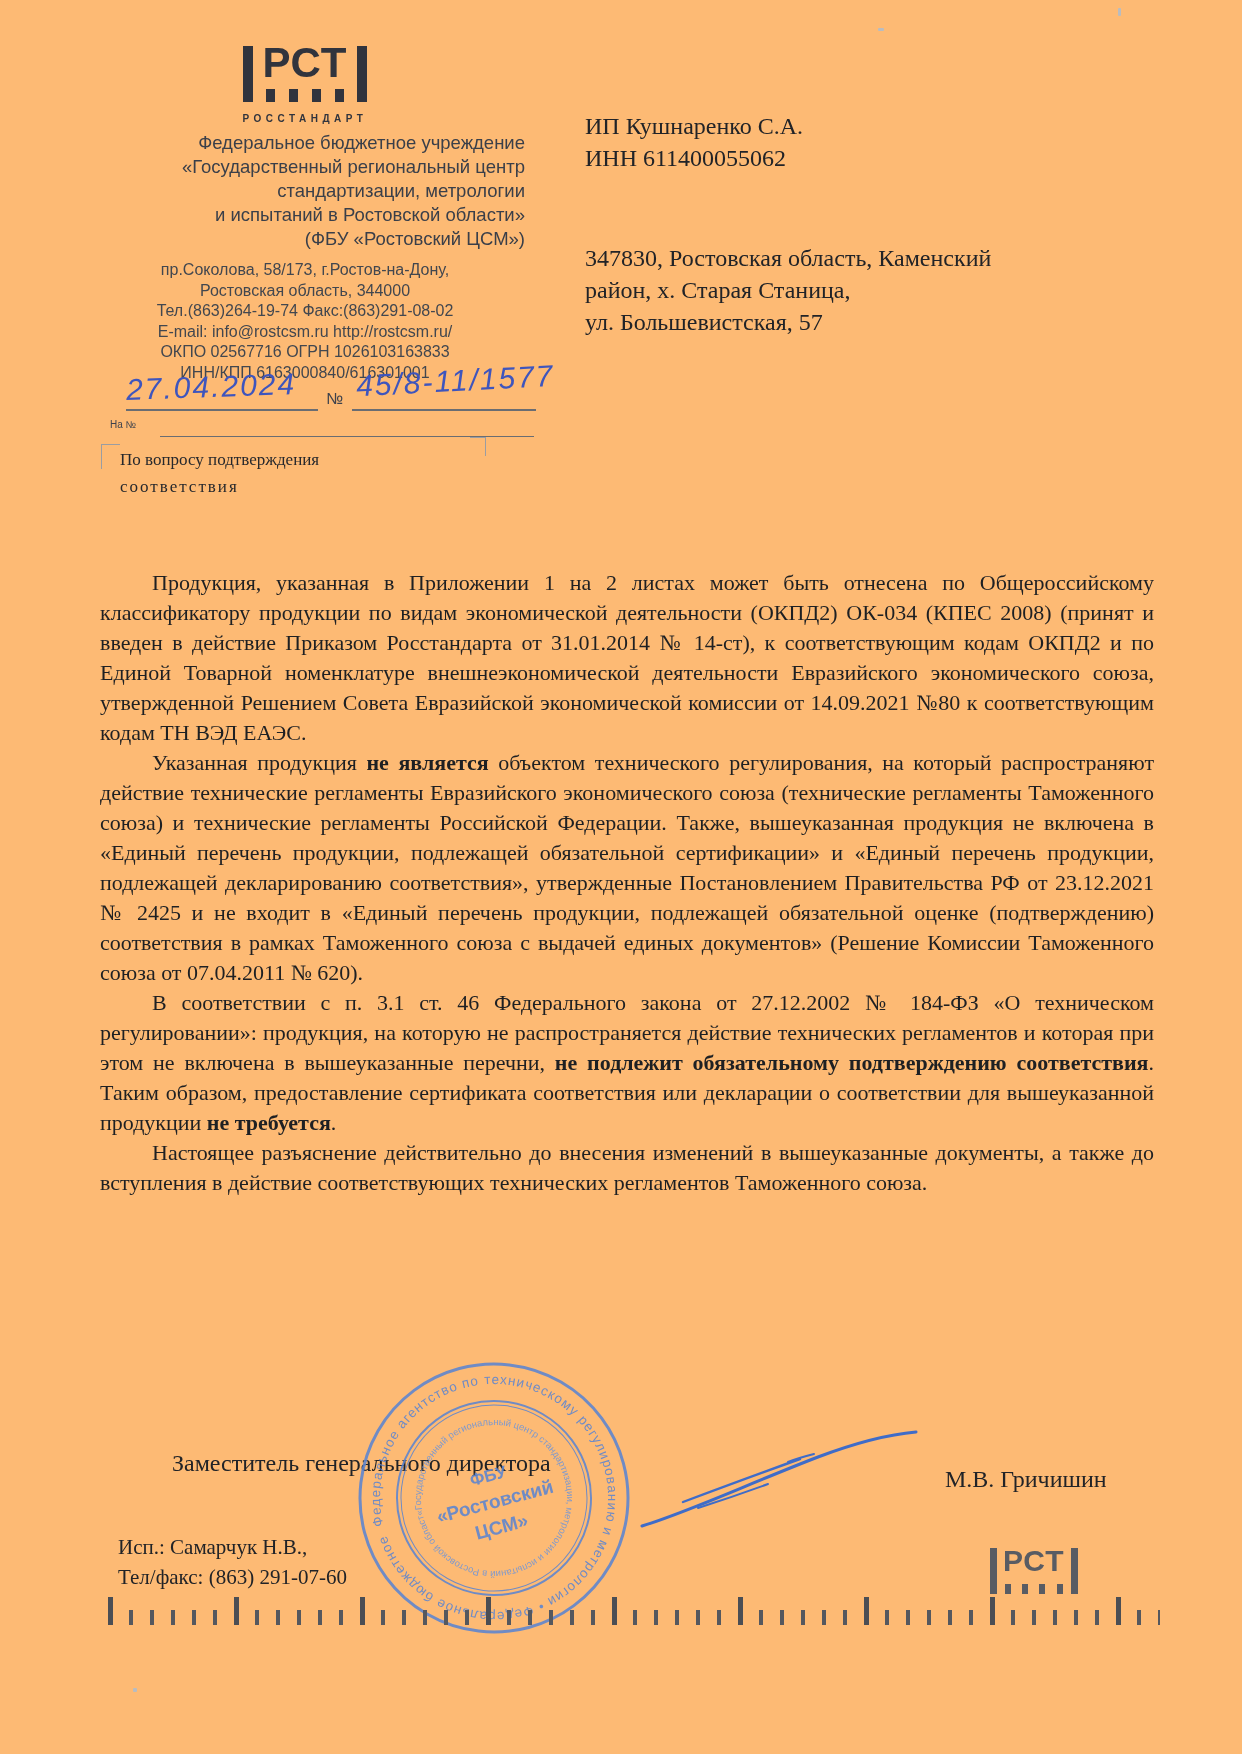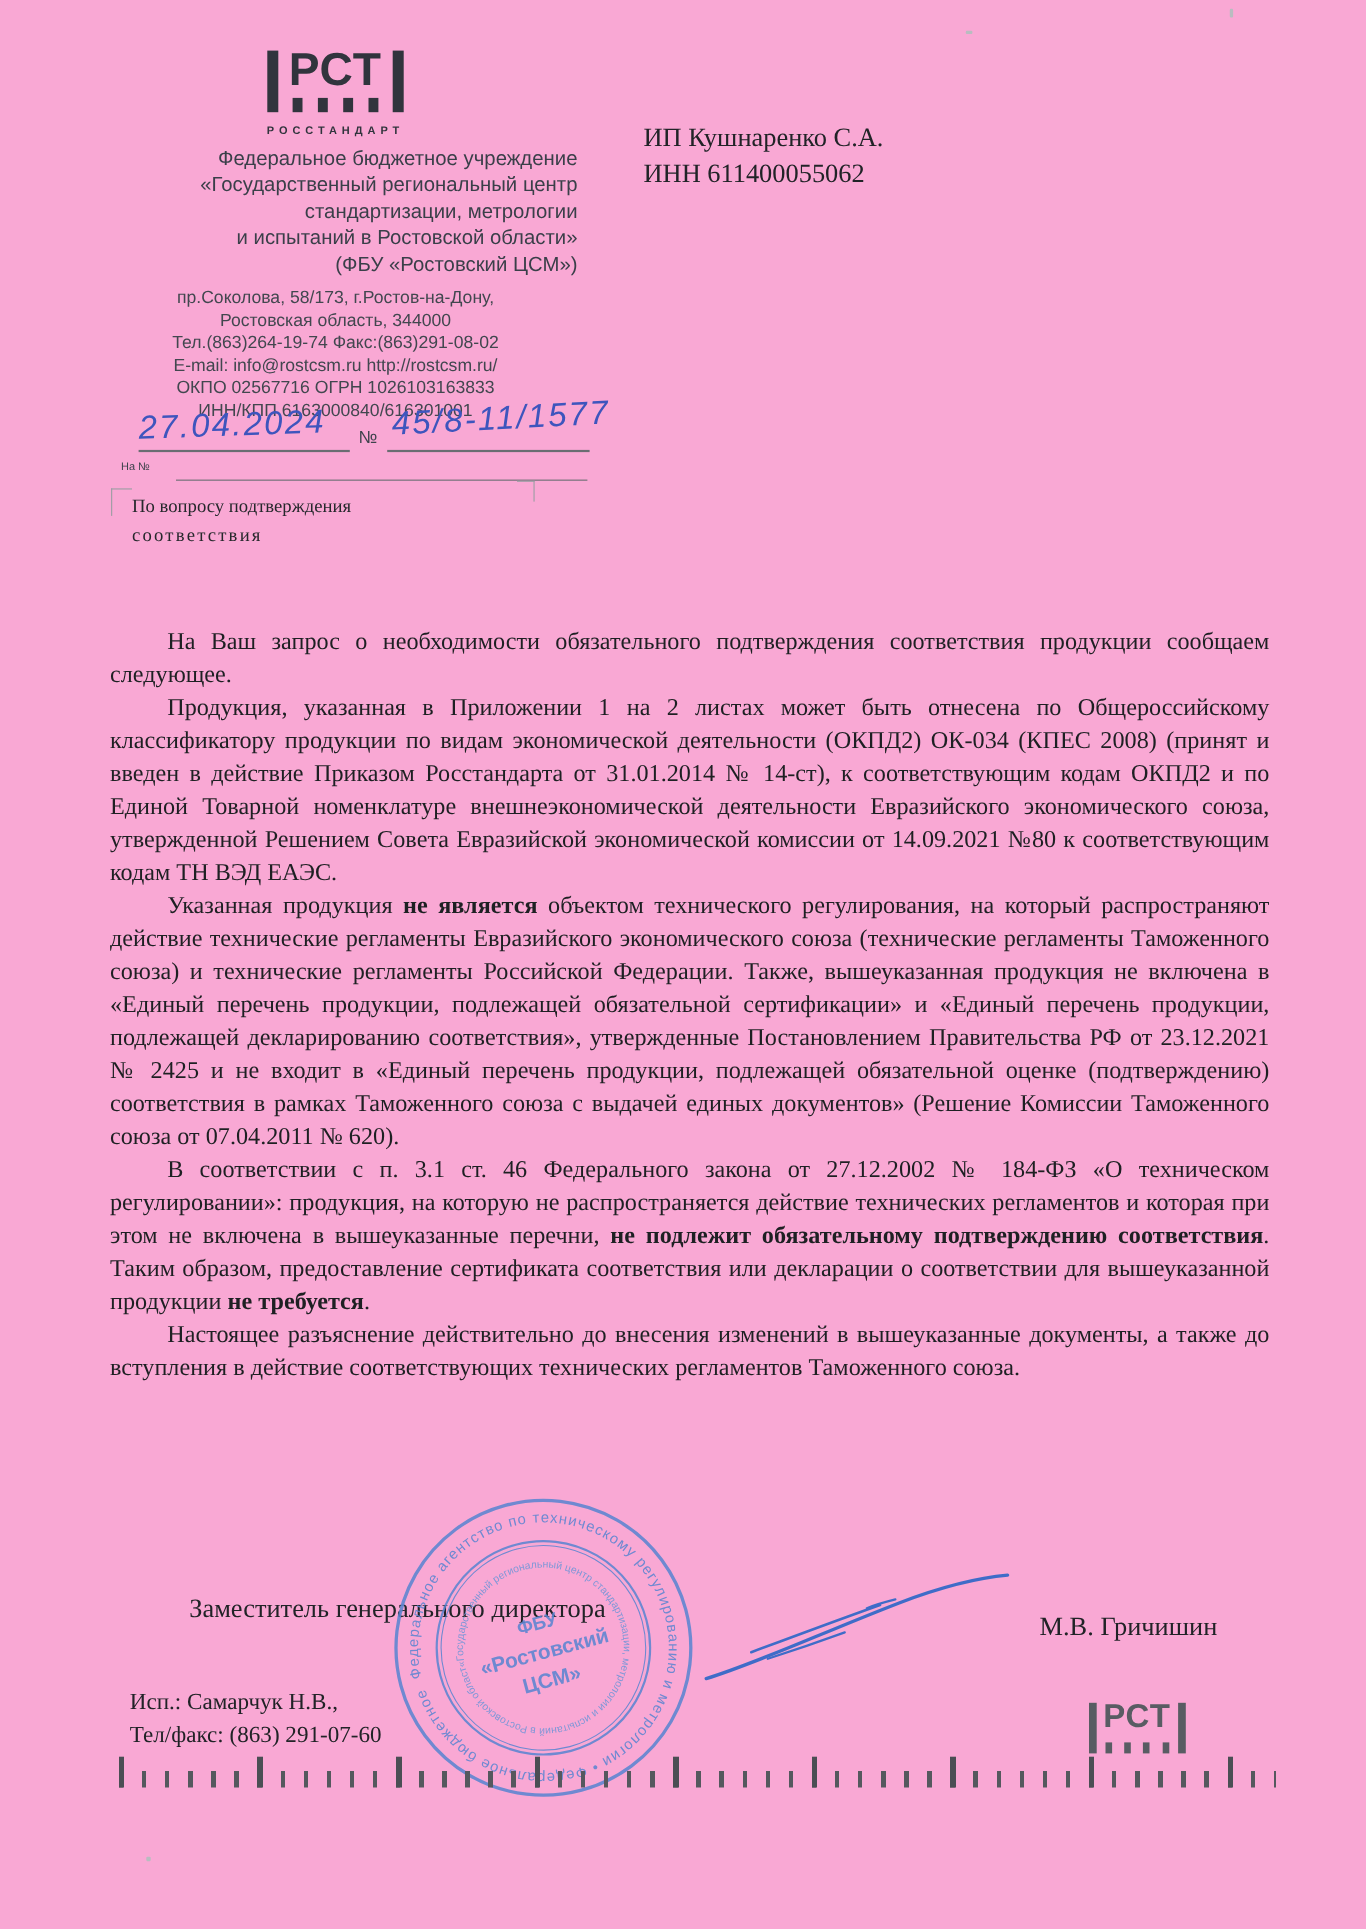--- a/index.html
+++ b/index.html
@@ -1,18 +1,18 @@
 <!DOCTYPE html>
 <html><head>
 <meta charset="utf-8">
 <style>
   html,body { margin:0; padding:0; background:#e8e8e8; }
   #page {
     position:relative; width:1242px; height:1754px; margin:0 auto;
-    background:#f9a8d4; overflow:hidden;
+    background:#fdba74; overflow:hidden;
     font-family:"Liberation Sans", sans-serif;
   }
   
   .lh-left { position:absolute; left:85px; top:46px; width:440px; text-align:center; color:#3a3f49; }
   .pct { display:inline-flex; align-items:stretch; gap:10px; height:56px; }
   .pct .sbar { width:10px; background:#31343d; }
   .pct .mid { display:flex; flex-direction:column; justify-content:space-between; }
   .pct .letters { font-weight:800; font-size:42px; line-height:0.82; letter-spacing:1px; color:#31343d; }
   .pct .dots { display:flex; justify-content:space-between; padding:0 3px; }
   .pct .dots i { width:9px; height:13px; background:#31343d; }
@@ -125,23 +125,27 @@
 
   <div class="subj">
     <div class="s1">По вопросу подтверждения</div>
     <div class="s2">соответствия</div>
   </div>
 
   <div class="recipient rec-head">
     <div>ИП Кушнаренко С.А.</div>
     <div>ИНН 611400055062</div>
   </div>
+  <div class="recipient rec-addr">
+    <div>347830, Ростовская область, Каменский</div>
+    <div>район, х. Старая Станица,</div>
+    <div>ул. Большевистская, 57</div>
+  </div>
 
   <div class="body-text">
-    <p><span>На Ваш запрос о необходимости обязательного подтверждения соответствия продукции сообщаем следующее.</span></p>
     <p><span>Продукция, указанная в Приложении 1 на 2 листах может быть отнесена по Общероссийскому классификатору продукции по видам экономической деятельности (ОКПД2) ОК-034 (КПЕС 2008) (принят и введен в действие Приказом Росстандарта от 31.01.2014 № 14-ст), к соответствующим кодам ОКПД2 и по Единой Товарной номенклатуре внешнеэкономической деятельности Евразийского экономического союза, утвержденной Решением Совета Евразийской экономической комиссии от 14.09.2021 №80 к соответствующим кодам ТН ВЭД ЕАЭС.</span></p>
     <p><span>Указанная продукция </span><b>не является</b><span> объектом технического регулирования, на который распространяют действие технические регламенты Евразийского экономического союза (технические регламенты Таможенного союза)  и технические регламенты Российской Федерации. Также, вышеуказанная продукция не включена в «Единый перечень продукции, подлежащей обязательной сертификации» и «Единый перечень продукции, подлежащей декларированию соответствия», утвержденные Постановлением Правительства РФ от 23.12.2021 № 2425 и не входит в «Единый перечень продукции, подлежащей обязательной оценке (подтверждению) соответствия в рамках Таможенного союза с выдачей единых документов» (Решение Комиссии Таможенного союза от 07.04.2011 № 620).</span></p>
     <p><span>В соответствии с п. 3.1 ст. 46 Федерального закона от 27.12.2002 № 184-ФЗ «О техническом регулировании»: продукция, на которую не распространяется действие технических регламентов и которая при этом не включена в вышеуказанные перечни, </span><b>не подлежит обязательному подтверждению соответствия</b><span>. Таким образом, предоставление сертификата соответствия или декларации о соответствии для вышеуказанной продукции </span><b>не требуется</b><span>.</span></p>
     <p>Настоящее разъяснение действительно до внесения изменений в вышеуказанные документы, а также до вступления в действие соответствующих технических регламентов Таможенного союза.</p>
   </div>
 
   <div class="sig-title">
     <div>Заместитель генерального директора</div>
   </div>
   <div class="sig-name">М.В. Гричишин</div>

